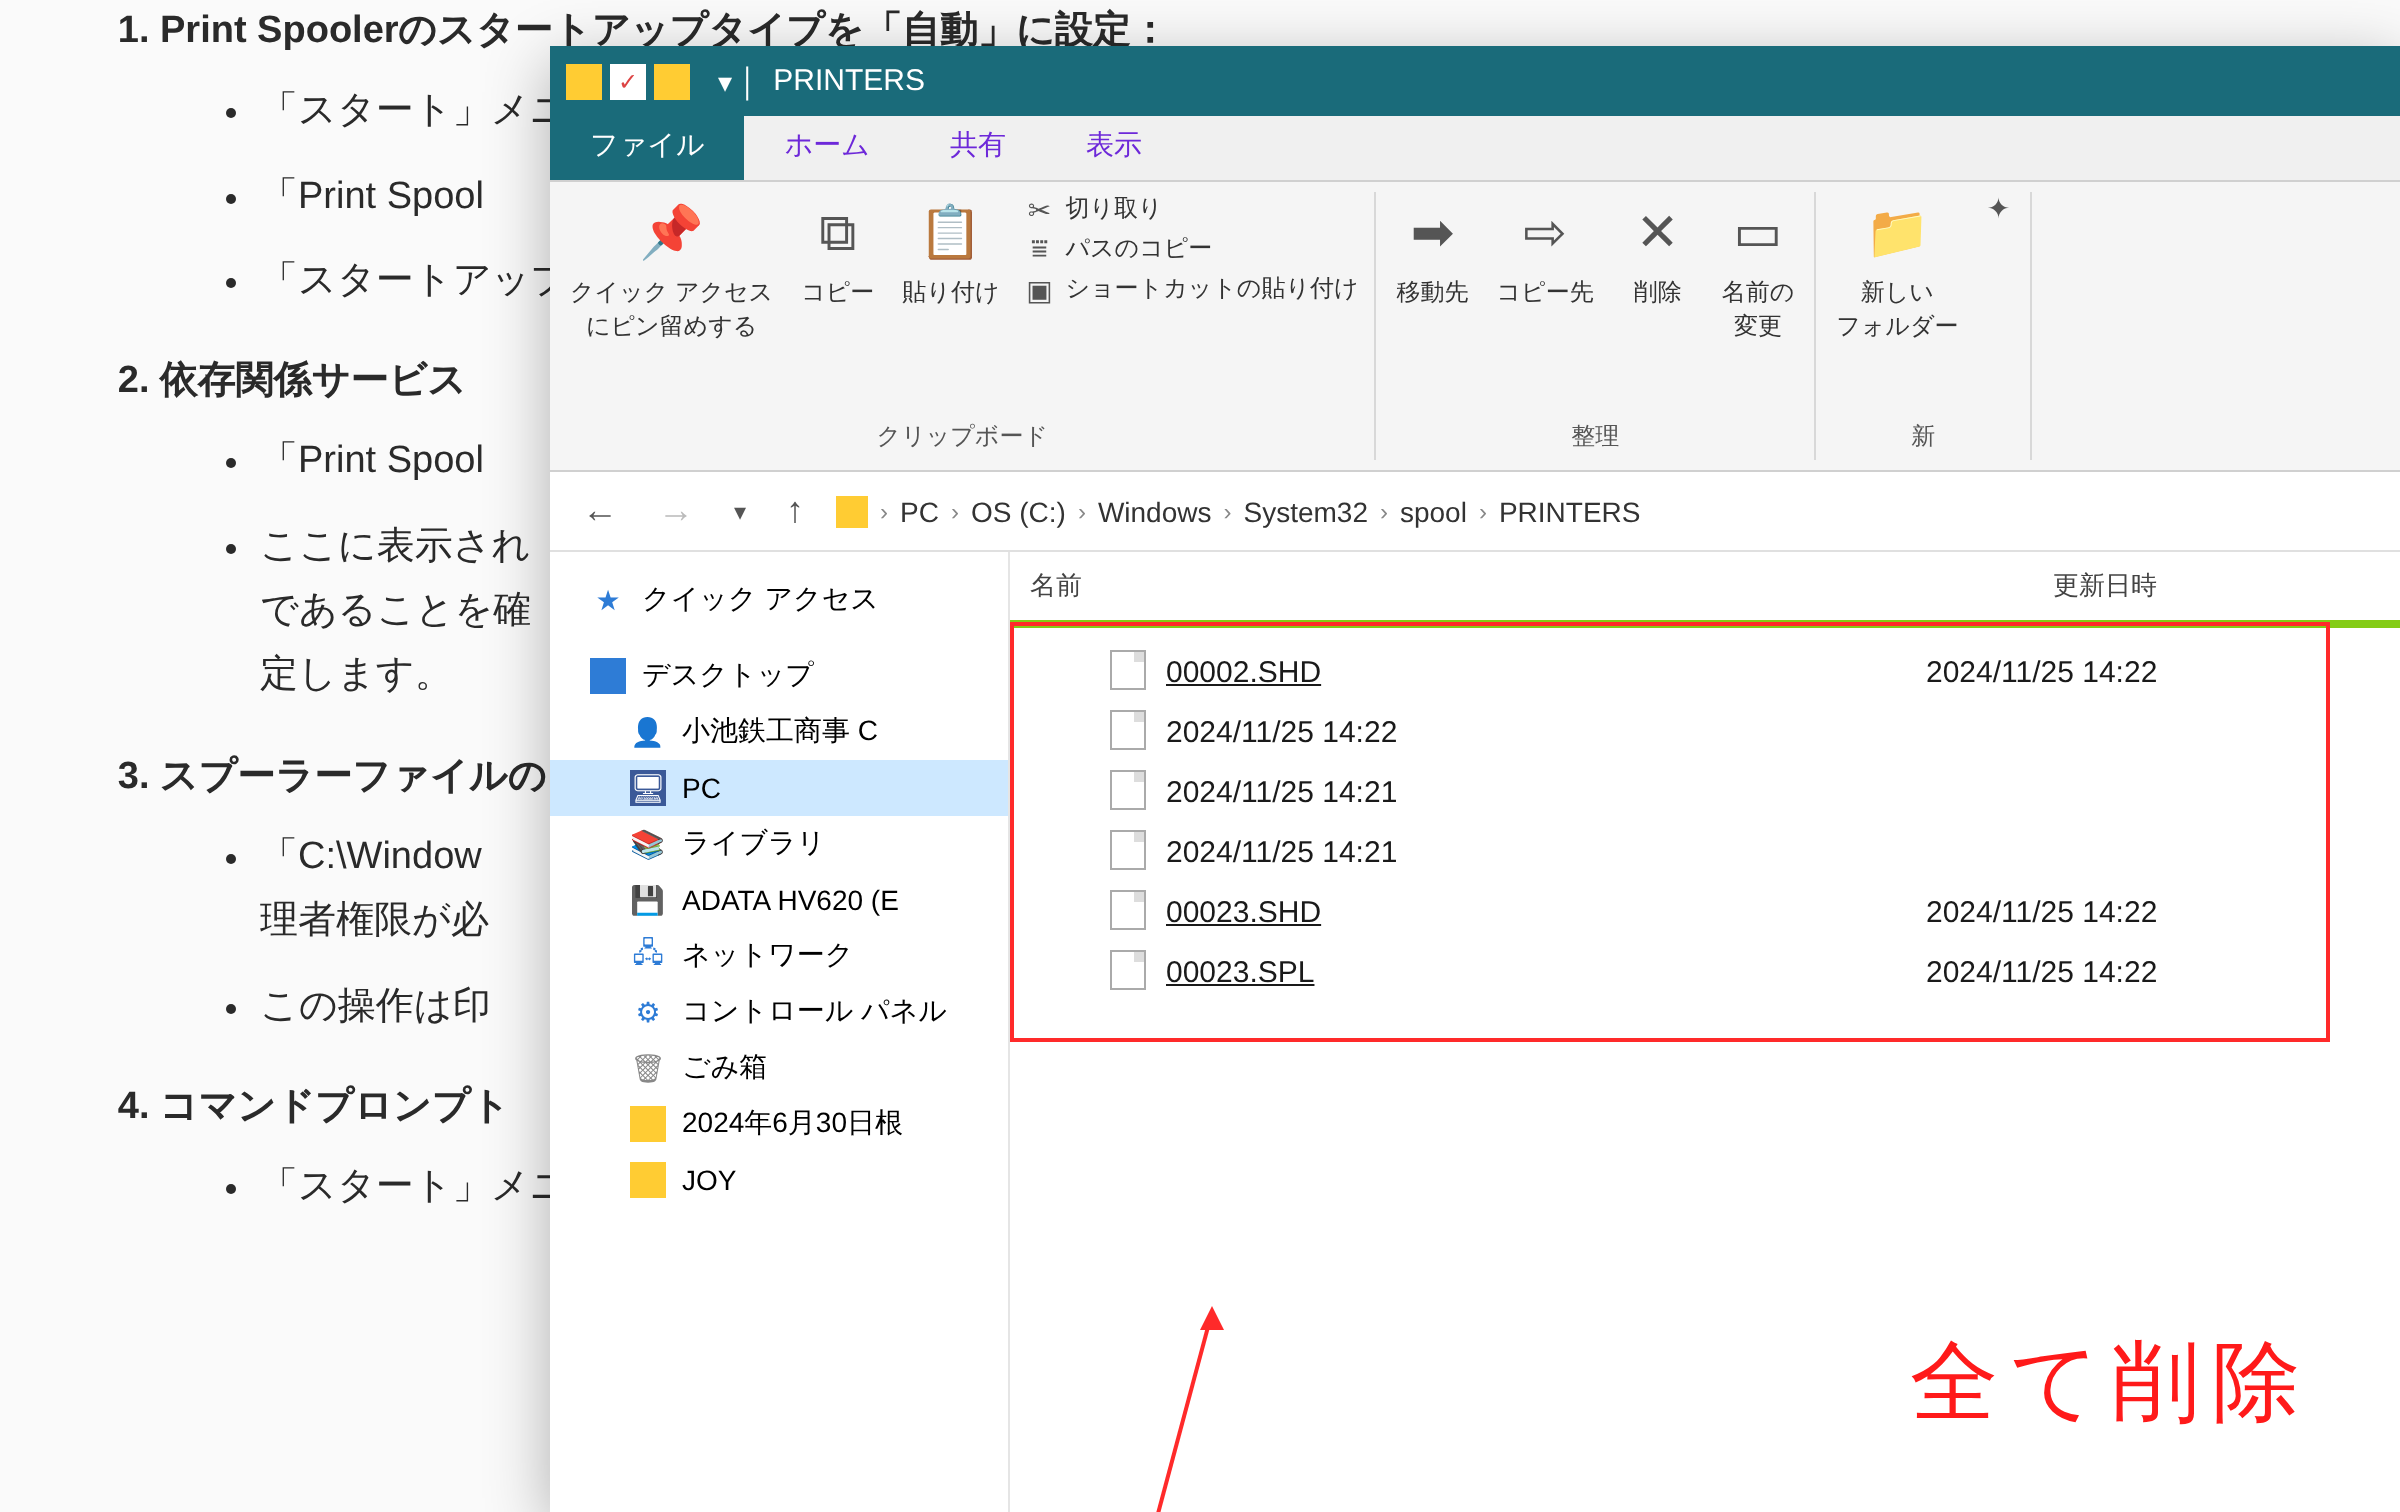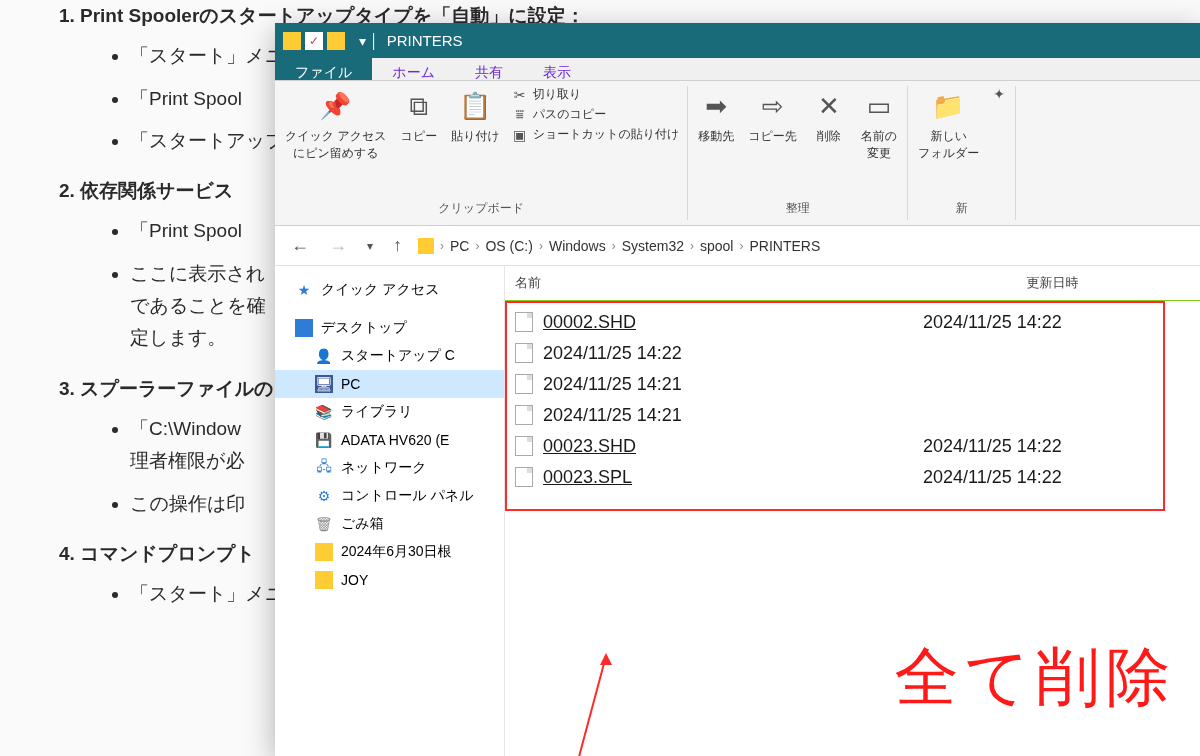--- a/index.html
+++ b/index.html
@@ -15,21 +15,21 @@
 
 .explorer { position: absolute; top: 23px; left: 275px; width: 925px; height: 733px; background: #fff; box-shadow: 0 8px 30px rgba(0,0,0,0.3); display: flex; flex-direction: column; }
 
 .titlebar { background: #1a6b7a; color: #fff; height: 35px; display: flex; align-items: center; padding: 0 8px; font-size: 14px; }
 .titlebar .ticon { width: 18px; height: 18px; background: #ffcc33; margin-right: 4px; }
 .titlebar .check { width: 18px; height: 18px; background: #fff; margin-right: 4px; display:flex; align-items:center; justify-content:center; color:#d44; font-size:12px;}
 .titlebar .ticon2 { width: 18px; height: 18px; background: #ffcc33; margin-right: 6px; }
 .titlebar .sep { color: #fff; margin: 0 8px; }
 .titlebar .title { font-size: 15px; }
 
-.tabs { background: #f0f0f0; height: 23px; display: flex; border-bottom: 1px solid #d0d0d0; }
+.tabs { background: #f0f0f0; height: 33px; display: flex; border-bottom: 1px solid #d0d0d0; }
 .tab { padding: 6px 20px; font-size: 14px; color: #6d28d9; cursor: pointer; }
 .tab.active { background: #1a6b7a; color: #fff; }
 
 .ribbon { background: #f5f5f5; height: 145px; display: flex; border-bottom: 1px solid #d0d0d0; padding: 5px 0; }
 .ribbon-group { display: flex; flex-direction: column; align-items: center; border-right: 1px solid #d8d8d8; padding: 0 8px; justify-content: space-between; }
 .ribbon-row { display: flex; gap: 10px; align-items: flex-start; flex: 1; }
 .ribbon-btn { display: flex; flex-direction: column; align-items: center; font-size: 12px; color: #333; padding: 2px; cursor: pointer; text-align: center; }
 .ribbon-btn .ricon { width: 36px; height: 36px; margin-bottom: 4px; display:flex; align-items:center; justify-content:center; font-size: 26px; color: #555; }
 .ribbon-smallbtns { display: flex; flex-direction: column; gap: 3px; font-size: 12px; color: #333; justify-content: center; }
 .ribbon-smallbtns div { display: flex; align-items: center; gap: 5px; cursor:pointer;}
@@ -54,32 +54,32 @@
 .si-user { color: #666; }
 .si-pc { background: #3b5998; color:#fff; font-size:11px; }
 .si-lib { color: #e8a23c; }
 .si-drive { color: #2e7cd6; }
 .si-net { color: #2e7cd6; }
 .si-cp { color: #2e7cd6; }
 .si-trash { color: #888; }
 .si-folder { background: #ffcc33; }
 
 .filepane { flex: 1; background: #fff; position: relative; }
-.columns { display: flex; border-bottom: 1px solid #84cc16; font-size: 13px; color: #444; padding: 8px 10px; }
+.columns { display: flex; border-bottom: 4px solid #84cc16; font-size: 13px; color: #444; padding: 8px 10px; }
 .col-name { flex: 0 0 400px; }
 .col-date { flex: 1; text-align: center; }
 .filelist { padding: 6px 0; }
-.file-row { display: flex; align-items: flex-start; padding: 5px 10px; font-size: 18px; }
+.file-row { display: flex; align-items: flex-end; padding: 5px 10px; font-size: 15px; margin-left: 40px; }
 .file-row .ficon { width: 18px; height: 20px; border: 1px solid #aaa; background: #fff; margin-right: 10px; position: relative; }
 .file-row .ficon::after { content: ""; position: absolute; top: 0; right: 0; width: 5px; height: 5px; background: #ddd; }
 .file-row .fname { flex: 0 0 380px; text-decoration: underline; color: #1a1a1a; }
 .file-row .fdate { flex: 1; color: #1a1a1a; }
 
 .redbox { position: absolute; border: 2px solid #ff2a2a; top: 35px; left: 0px; width: 660px; height: 210px; pointer-events: none; }
-.annotation { position: absolute; bottom: 35px; right: 24px; color: #ff1a1a; font-size: 64px; font-weight: 500; letter-spacing: 6px; }
+.annotation { position: absolute; bottom: 35px; right: 44px; color: #ff1a1a; font-size: 44px; font-weight: 500; letter-spacing: 6px; }
 .arrow { position: absolute; bottom: 100px; left: 100px; width: 0; height: 0; }
 .arrow::before { content:""; position:absolute; width: 2px; height: 130px; background:#ff2a2a; transform: rotate(15deg); transform-origin: top; }
 .arrow::after { content:""; position:absolute; top:-3px; left:-5px; border-left:6px solid transparent; border-right:6px solid transparent; border-bottom:12px solid #ff2a2a; }
 </style>
 </head>
 <body>
 
 <div class="bg-doc">
   <ol>
     <li>
@@ -233,21 +233,21 @@
           <span class="sbicon si-star">★</span>
           <span>クイック アクセス</span>
         </div>
       <div style="height:10px"></div>
       <div class="sidebar-item">
           <span class="sbicon si-desktop"></span>
           <span>デスクトップ</span>
         </div>
       <div class="sidebar-item indent">
           <span class="sbicon si-user">👤</span>
-          <span>スタートアップ C</span>
+          <span>小池鉄工商事 C</span>
         </div>
       <div class="sidebar-item indent sel">
           <span class="sbicon si-pc">🖥</span>
           <span>PC</span>
         </div>
       <div class="sidebar-item indent">
           <span class="sbicon si-lib">📚</span>
           <span>ライブラリ</span>
         </div>
       <div class="sidebar-item indent">

